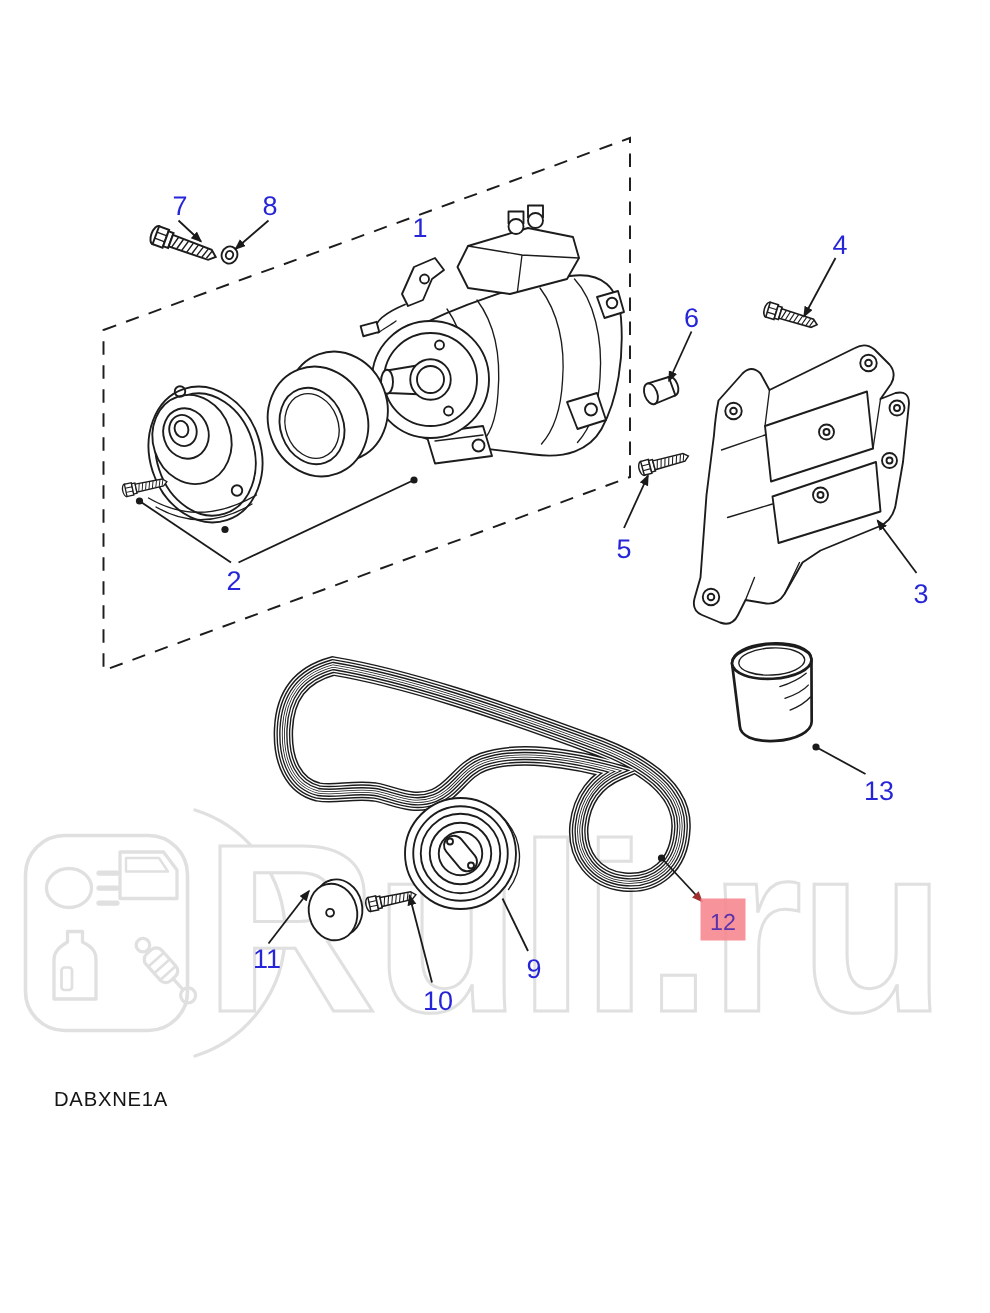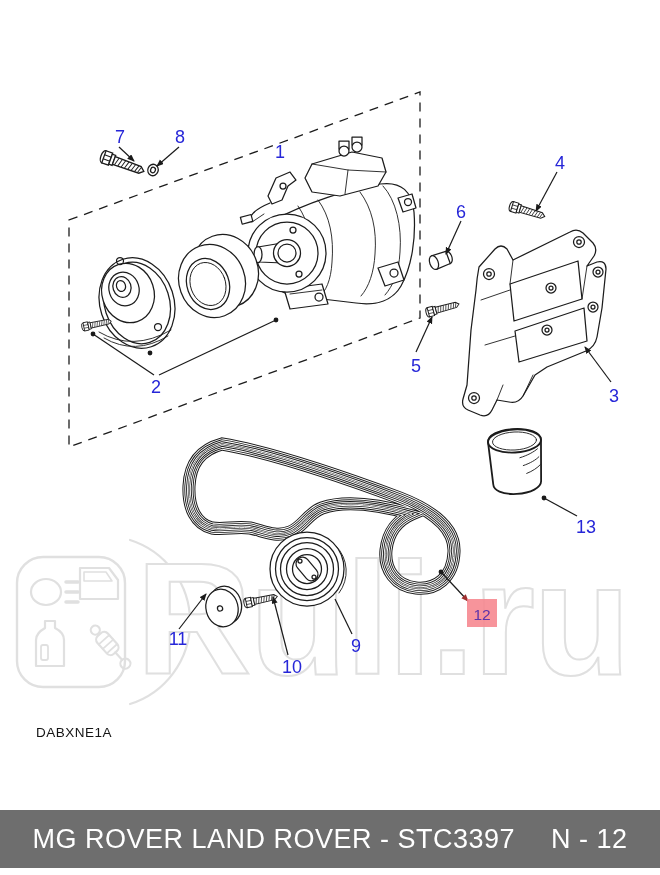--- a/index.html
+++ b/index.html
@@ -241,18 +241,14 @@
   </g>
 
   <g>
     <rect class="hl-box" x="467" y="599" width="30" height="28"></rect>
     <text class="hl-text" x="482" y="620" text-anchor="middle">12</text>
   </g>
 
   <text class="code" x="36" y="737">DABXNE1A</text>
 </svg>
 
-<div class="footer">
-  <span>MG ROVER LAND ROVER - STC3397</span>
-  <span>N - 12</span>
+
 </div>
 
-</div>
-
 </body></html>

